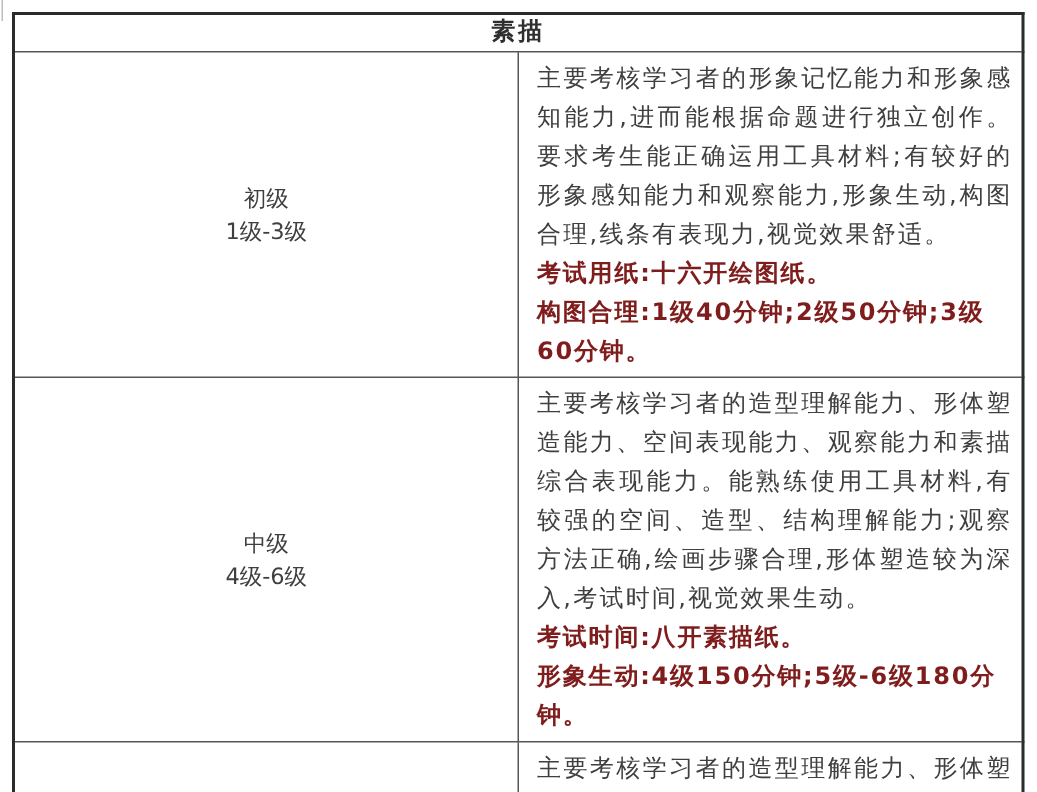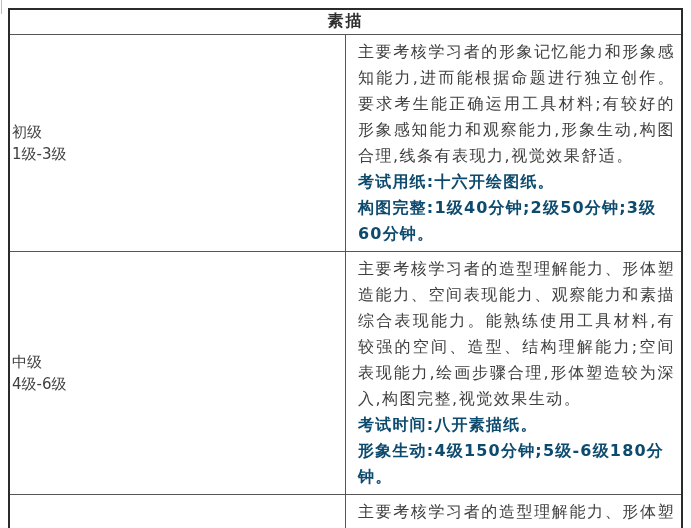--- a/index.html
+++ b/index.html
@@ -42,20 +42,21 @@
     font-weight: bold;
     color: var(--title-text);
     text-align: center;
     vertical-align: middle;
     padding: 1px 0 2px 0;
     letter-spacing: 2px;
     margin-left: 48px;
   }
   td.label-cell {
     width: 97px;
+    text-align: center;
     vertical-align: middle;
     font-size: 15px;
     line-height: 22px;
     padding: 2px;
   }
   td.content-cell {
     padding: 4px 6px 4px 12px;
     vertical-align: top;
   }
   .desc {
@@ -65,21 +66,21 @@
     letter-spacing: 1.5px;
     text-align: justify;
     text-justify: inter-character;
   }
   .bold-line {
     margin: 0;
     font-size: 16px;
     line-height: 26px;
     letter-spacing: 1.2px;
     font-weight: bold;
-    color: #0c4a6e;
+    color: #7f1d1d;
   }
   .level-name, .level-grades { display: block; }
 </style>
 </head>
 <body>
 
 <div class="artifact-line"></div>
 
 <table class="level-table">
   <thead>
@@ -90,31 +91,31 @@
   <tbody>
 
     <tr>
       <td class="label-cell">
         <span class="level-name">初级</span>
         <span class="level-grades">1级-3级</span>
       </td>
       <td class="content-cell">
         <p class="desc">主要考核学习者的形象记忆能力和形象感知能力,进而能根据命题进行独立创作。要求考生能正确运用工具材料;有较好的形象感知能力和观察能力,形象生动,构图合理,线条有表现力,视觉效果舒适。</p>
         <p class="bold-line">考试用纸:十六开绘图纸。</p>
-        <p class="bold-line">构图完整:1级40分钟;2级50分钟;3级60分钟。</p>
+        <p class="bold-line">构图合理:1级40分钟;2级50分钟;3级60分钟。</p>
       </td>
     </tr>
 
     <tr>
       <td class="label-cell">
         <span class="level-name">中级</span>
         <span class="level-grades">4级-6级</span>
       </td>
       <td class="content-cell">
-        <p class="desc">主要考核学习者的造型理解能力、形体塑造能力、空间表现能力、观察能力和素描综合表现能力。能熟练使用工具材料,有较强的空间、造型、结构理解能力;空间表现能力,绘画步骤合理,形体塑造较为深入,构图完整,视觉效果生动。</p>
+        <p class="desc">主要考核学习者的造型理解能力、形体塑造能力、空间表现能力、观察能力和素描综合表现能力。能熟练使用工具材料,有较强的空间、造型、结构理解能力;观察方法正确,绘画步骤合理,形体塑造较为深入,考试时间,视觉效果生动。</p>
         <p class="bold-line">考试时间:八开素描纸。</p>
         <p class="bold-line">形象生动:4级150分钟;5级-6级180分钟。</p>
       </td>
     </tr>
 
     <tr>
       <td class="label-cell">
         
         
       </td>

